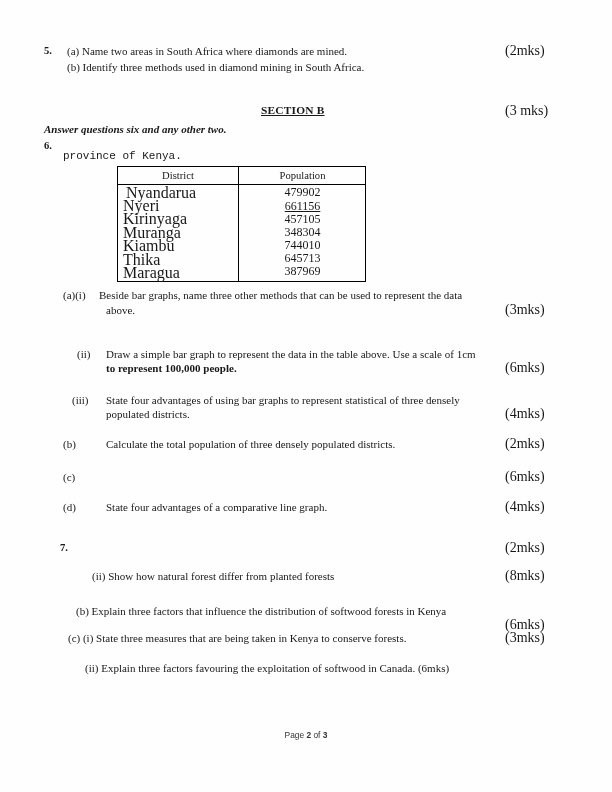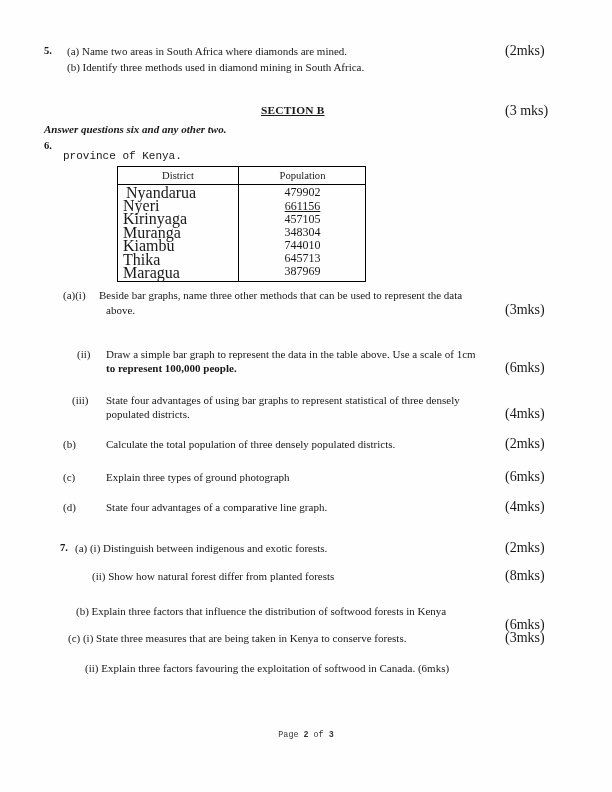--- a/index.html
+++ b/index.html
@@ -99,21 +99,21 @@
     text-align: center;
   }
 
   
   .footer {
     position: absolute;
     left: 0;
     top: 730px;
     width: 612px;
     text-align: center;
-    font-family: Liberation Mono, monospace;
+    font-family: Liberation Sans, sans-serif;
     font-size: 8.4px;
     color: #333;
   }
   .footer b { font-weight: bold; }
 </style>
 </head>
 <body>
 
 <div class="page">
 
@@ -168,29 +168,27 @@
   <span class="line" style="left:72px; top:393px;">(iii)</span>
   <span class="line" style="left:106px; top:393px;">State four advantages of using bar graphs to represent statistical of three densely</span>
   <span class="line" style="left:106px; top:407px;">populated districts.</span>
   <span class="marks" style="left:505px; top:407px;">(4mks)</span>
 
   <span class="line" style="left:63px; top:437px;">(b)</span>
   <span class="line" style="left:106px; top:437px;">Calculate the total population of three densely populated districts.</span>
   <span class="marks" style="left:505px; top:437px;">(2mks)</span>
 
   <span class="line" style="left:63px; top:470px;">(c)</span>
-  <span class="line" style="left:106px; top:470px;">Explain three types of ground photograph</span>
   <span class="marks" style="left:505px; top:470px;">(6mks)</span>
 
   <span class="line" style="left:63px; top:500px;">(d)</span>
   <span class="line" style="left:106px; top:500px;">State four advantages of a comparative line graph.</span>
   <span class="marks" style="left:505px; top:500px;">(4mks)</span>
 
   <span class="num" style="left:60px; top:541px;">7.</span>
-  <span class="line" style="left:75px; top:541px;">(a) (i) Distinguish between indigenous and exotic forests.</span>
   <span class="marks" style="left:505px; top:541px;">(2mks)</span>
 
   <span class="line" style="left:92px; top:569px;">(ii)  Show how natural forest differ from planted forests</span>
   <span class="marks" style="left:505px; top:569px;">(8mks)</span>
 
   <span class="line" style="left:76px; top:604px;">(b) Explain three factors that influence the distribution of softwood forests in Kenya</span>
   <span class="marks" style="left:505px; top:618px;">(6mks)</span>
 
   <span class="line" style="left:68px; top:631px;">(c) (i) State three measures that are being taken in Kenya to conserve forests.</span>
   <span class="marks" style="left:505px; top:631px;">(3mks)</span>

